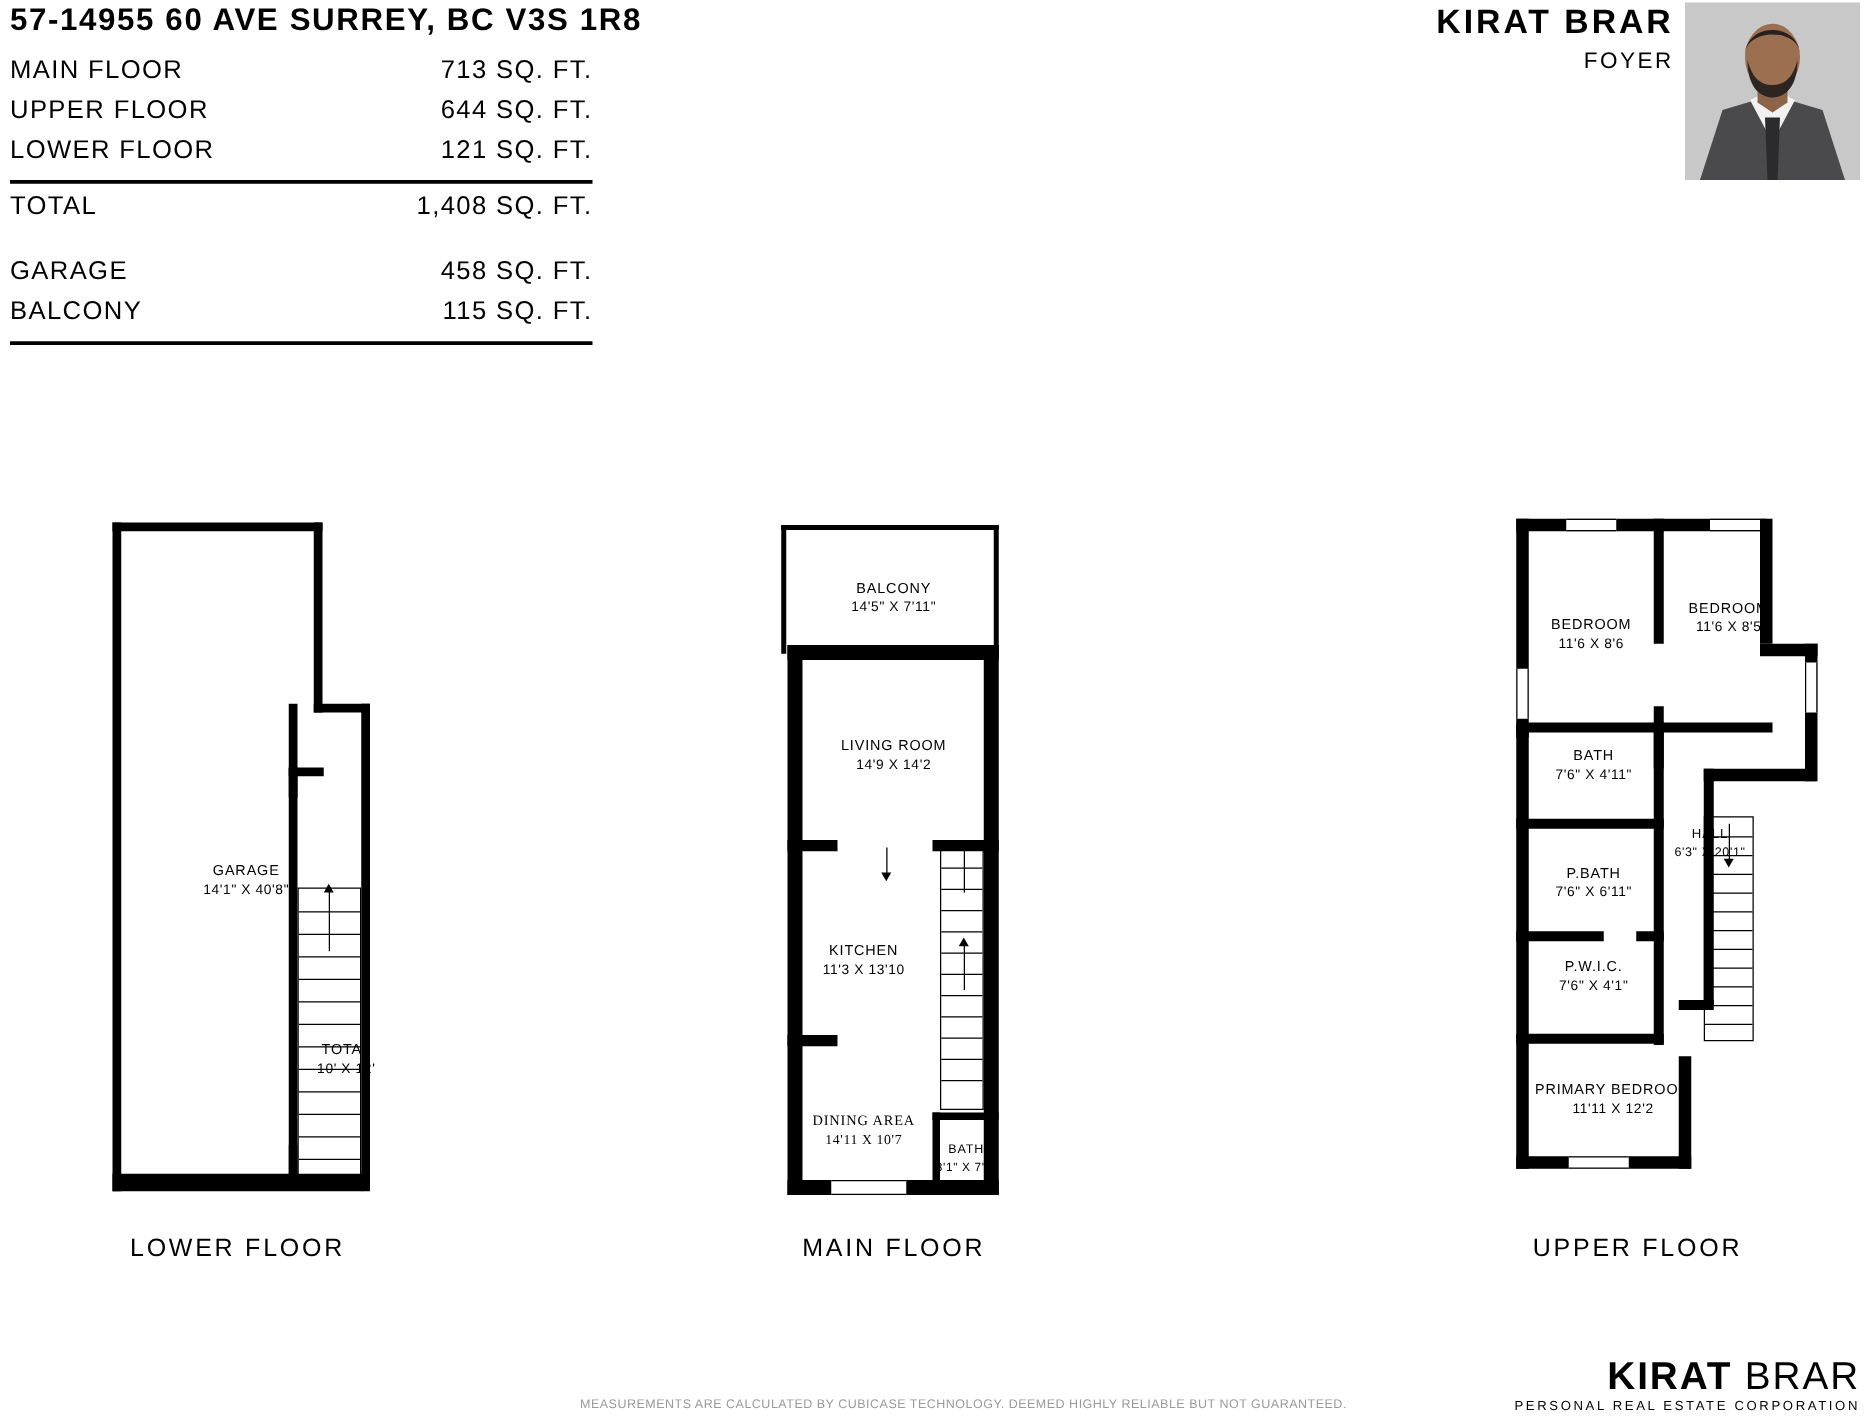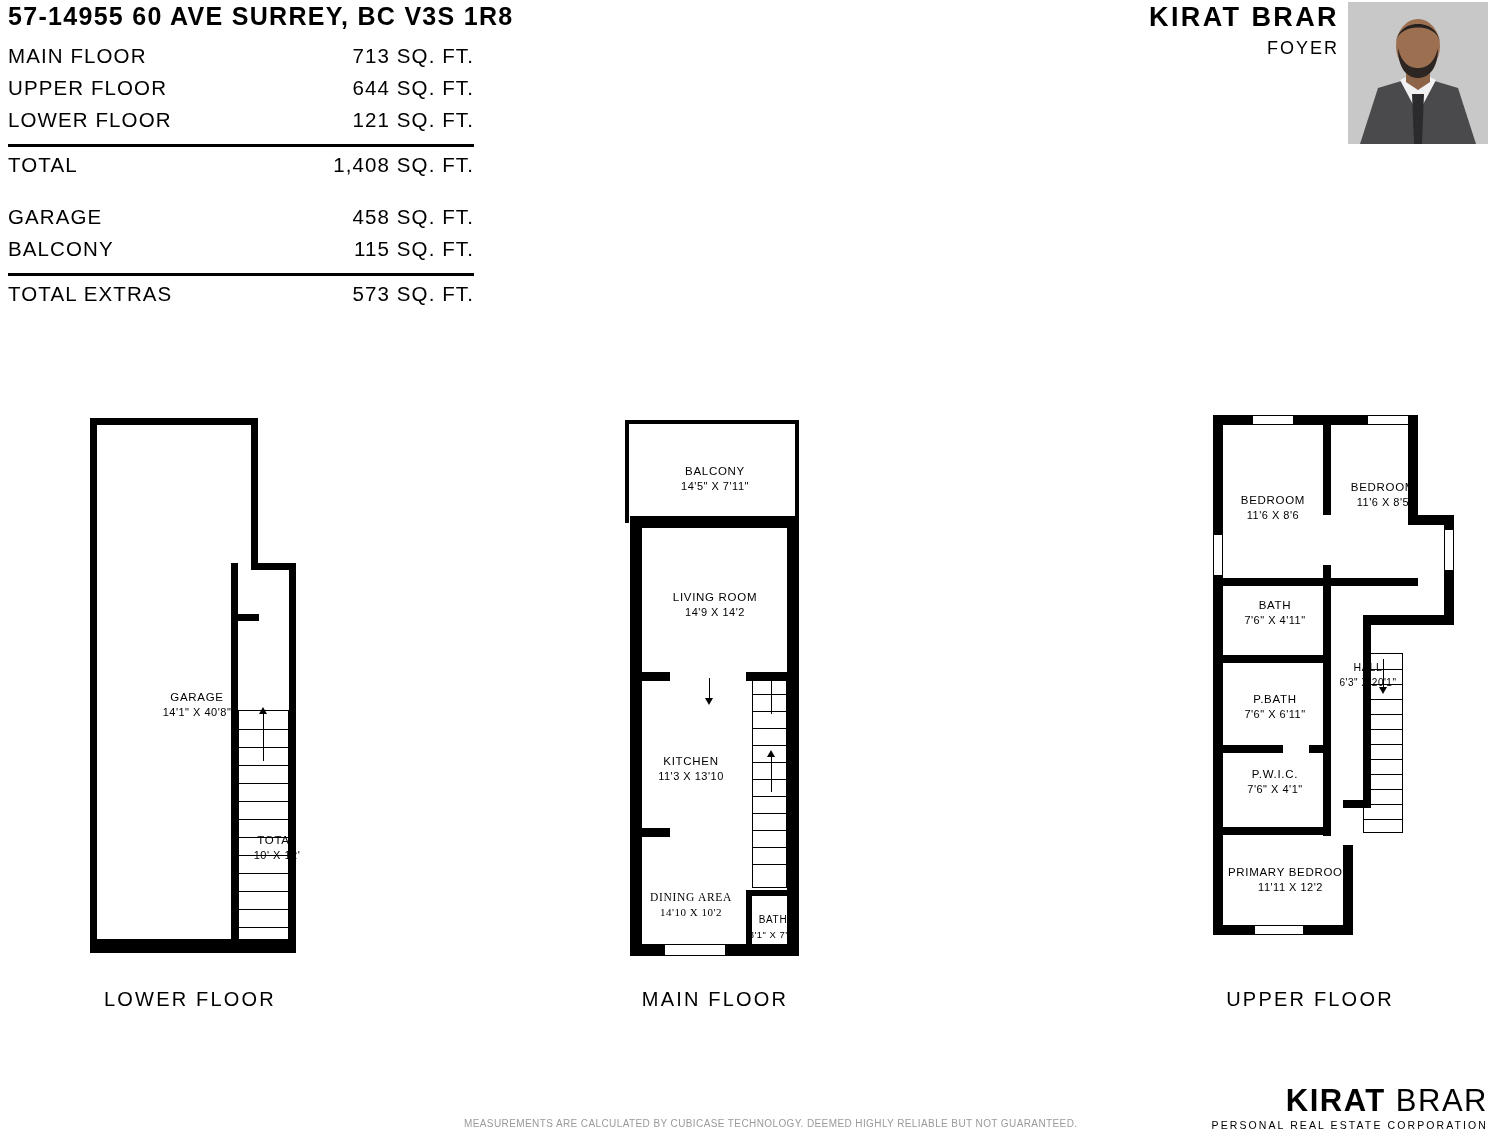--- a/index.html
+++ b/index.html
@@ -219,24 +219,20 @@
   <div class="gap"></div>
   <div class="area-row">
     <span class="lbl">GARAGE</span>
     <span class="val">458 SQ. FT.</span>
   </div>
   <div class="area-row">
     <span class="lbl">BALCONY</span>
     <span class="val">115 SQ. FT.</span>
   </div>
   <div class="rule"></div>
-  <div class="area-row">
-    <span class="lbl">TOTAL EXTRAS</span>
-    <span class="val">573 SQ. FT.</span>
-  </div>
 </div>
 
 <div id="agent">
   <div id="agent-name">KIRAT BRAR</div>
   <div id="agent-title">FOYER</div>
 </div>
 
 <div id="agent-photo">
   <svg width="140" height="142" viewBox="0 0 140 142">
     <rect x="0" y="0" width="140" height="142" fill="#d2d2d2"></rect>
@@ -346,21 +342,21 @@
   <div class="room-label" style="left:22px; top:170px; width:136px;">
     <span>LIVING ROOM</span>
     <span class="dim">14'9 X 14'2</span>
   </div>
   <div class="room-label" style="left:7px; top:334px; width:118px;">
     <span>KITCHEN</span>
     <span class="dim">11'3 X 13'10</span>
   </div>
   <div class="room-label" style="left:7px; top:470px; width:118px;font-family:Liberation Serif, serif;">
     <span>DINING AREA</span>
-    <span class="dim">14'10 X 10'2</span>
+    <span class="dim">14'11 X 10'7</span>
   </div>
   <div class="room-label" style="left:118px; top:492px; width:60px; font-size:10px;">
     <span>BATH</span>
     <span class="dim" style="font-size:9.5px;">3'1" X 7'1"</span>
   </div>
 </div>
 <div class="plan-caption" style="left:595px; top:988px; width:240px;">MAIN FLOOR</div>
 
 <div class="plan" id="plan-upper" style="left:1213px; top:415px; width:245px; height:555px;">
 

